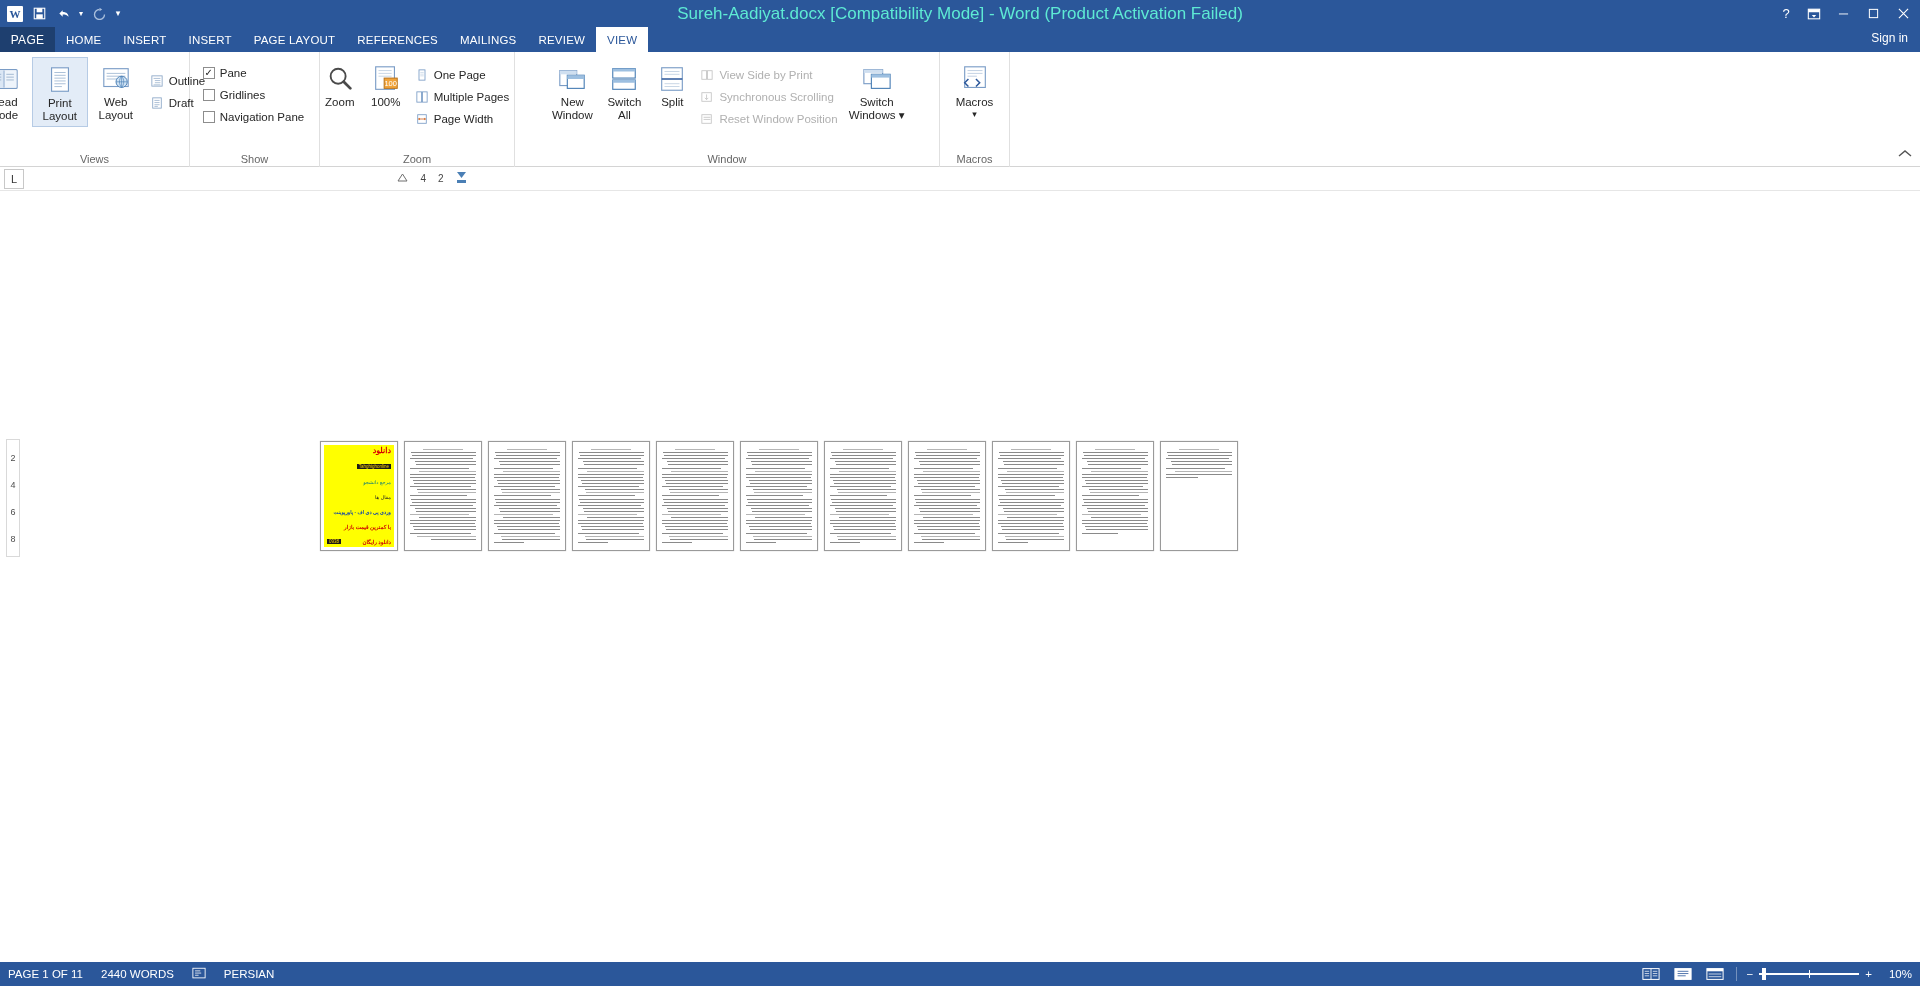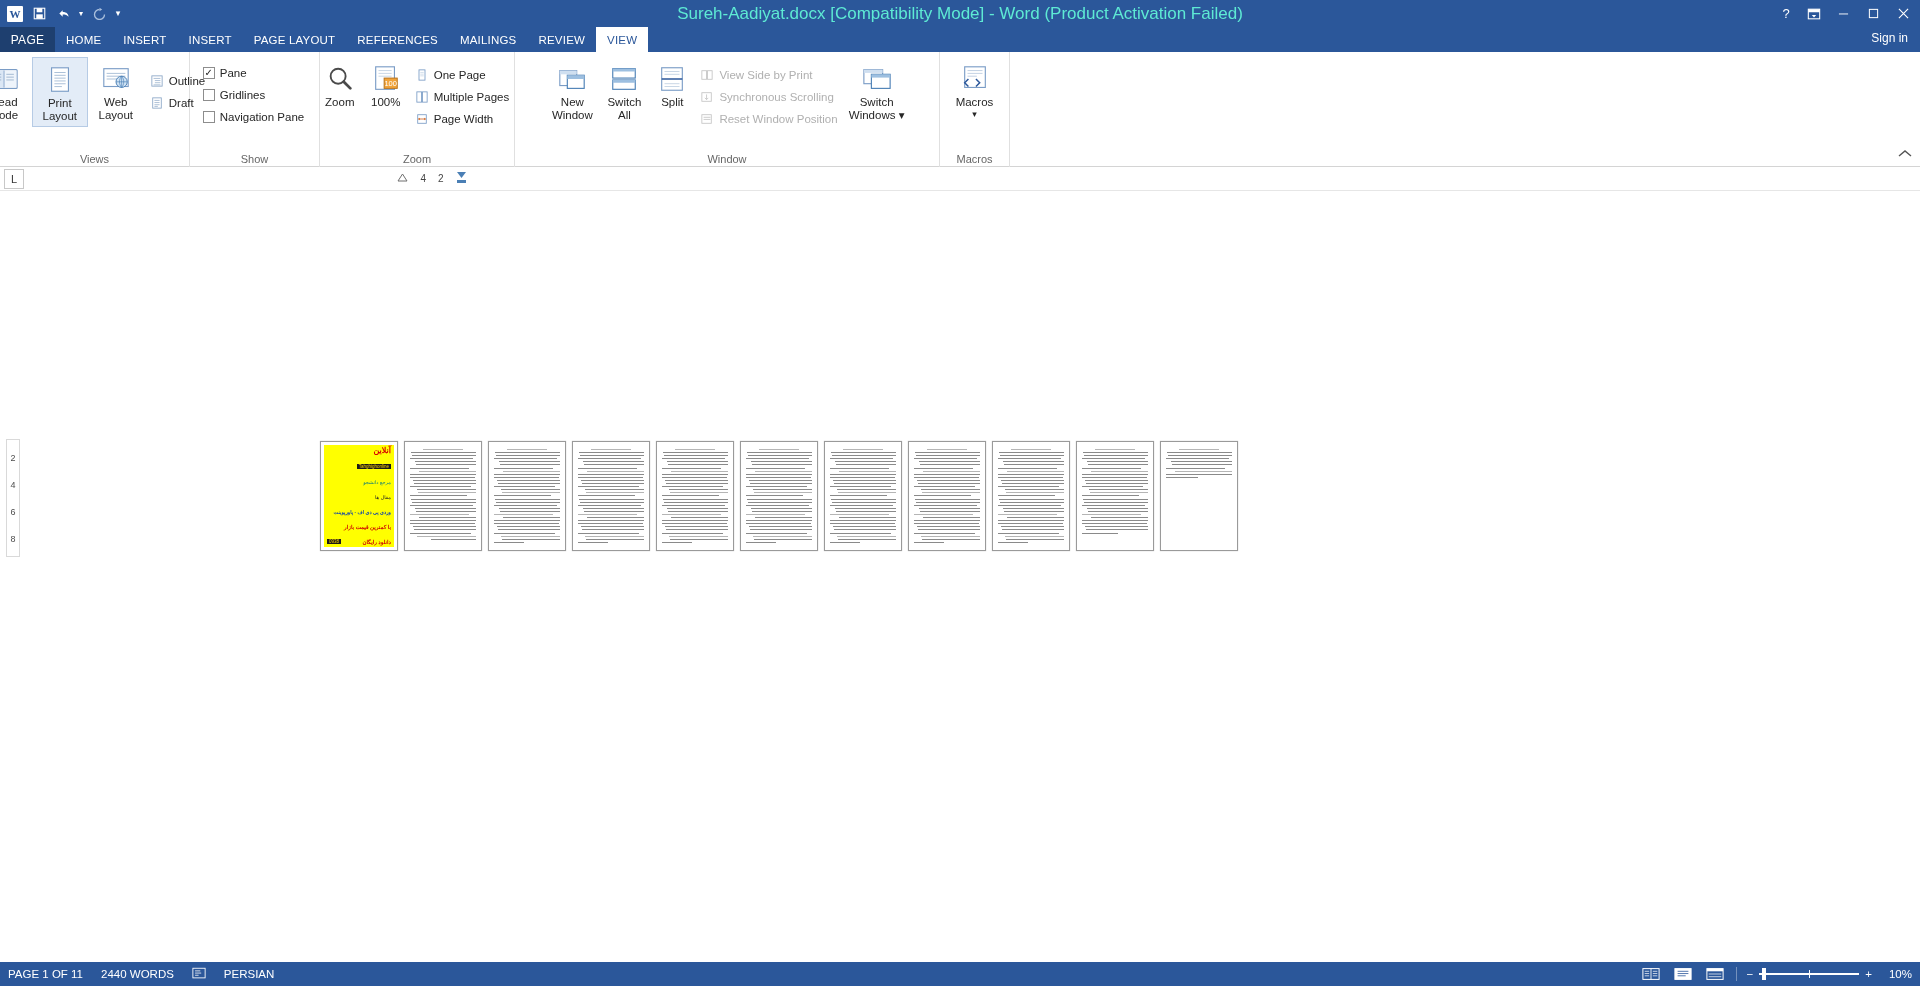--- a/index.html
+++ b/index.html
@@ -557,21 +557,21 @@
     <span>6</span>
     <span>8</span>
   </div>
 
   <div class="pages">
 
     <div class="page first">
       <div class="cover">
         <div class="cover-yellow">
           <div class="cv-row">
-            <span class="cv-ar-big">آنلاین</span>
+            <span class="cv-ar-big">دانلود</span>
           </div>
           <div class="cv-row">
             <span class="cv-badge">Tahghighonline</span>
           </div>
           <div class="cv-row">
             <span class="cv-ar-teal">مرجع دانشجو</span>
           </div>
           <div class="cv-row">
             <span class="cv-ar-dark">مقال ها</span>
           </div>

